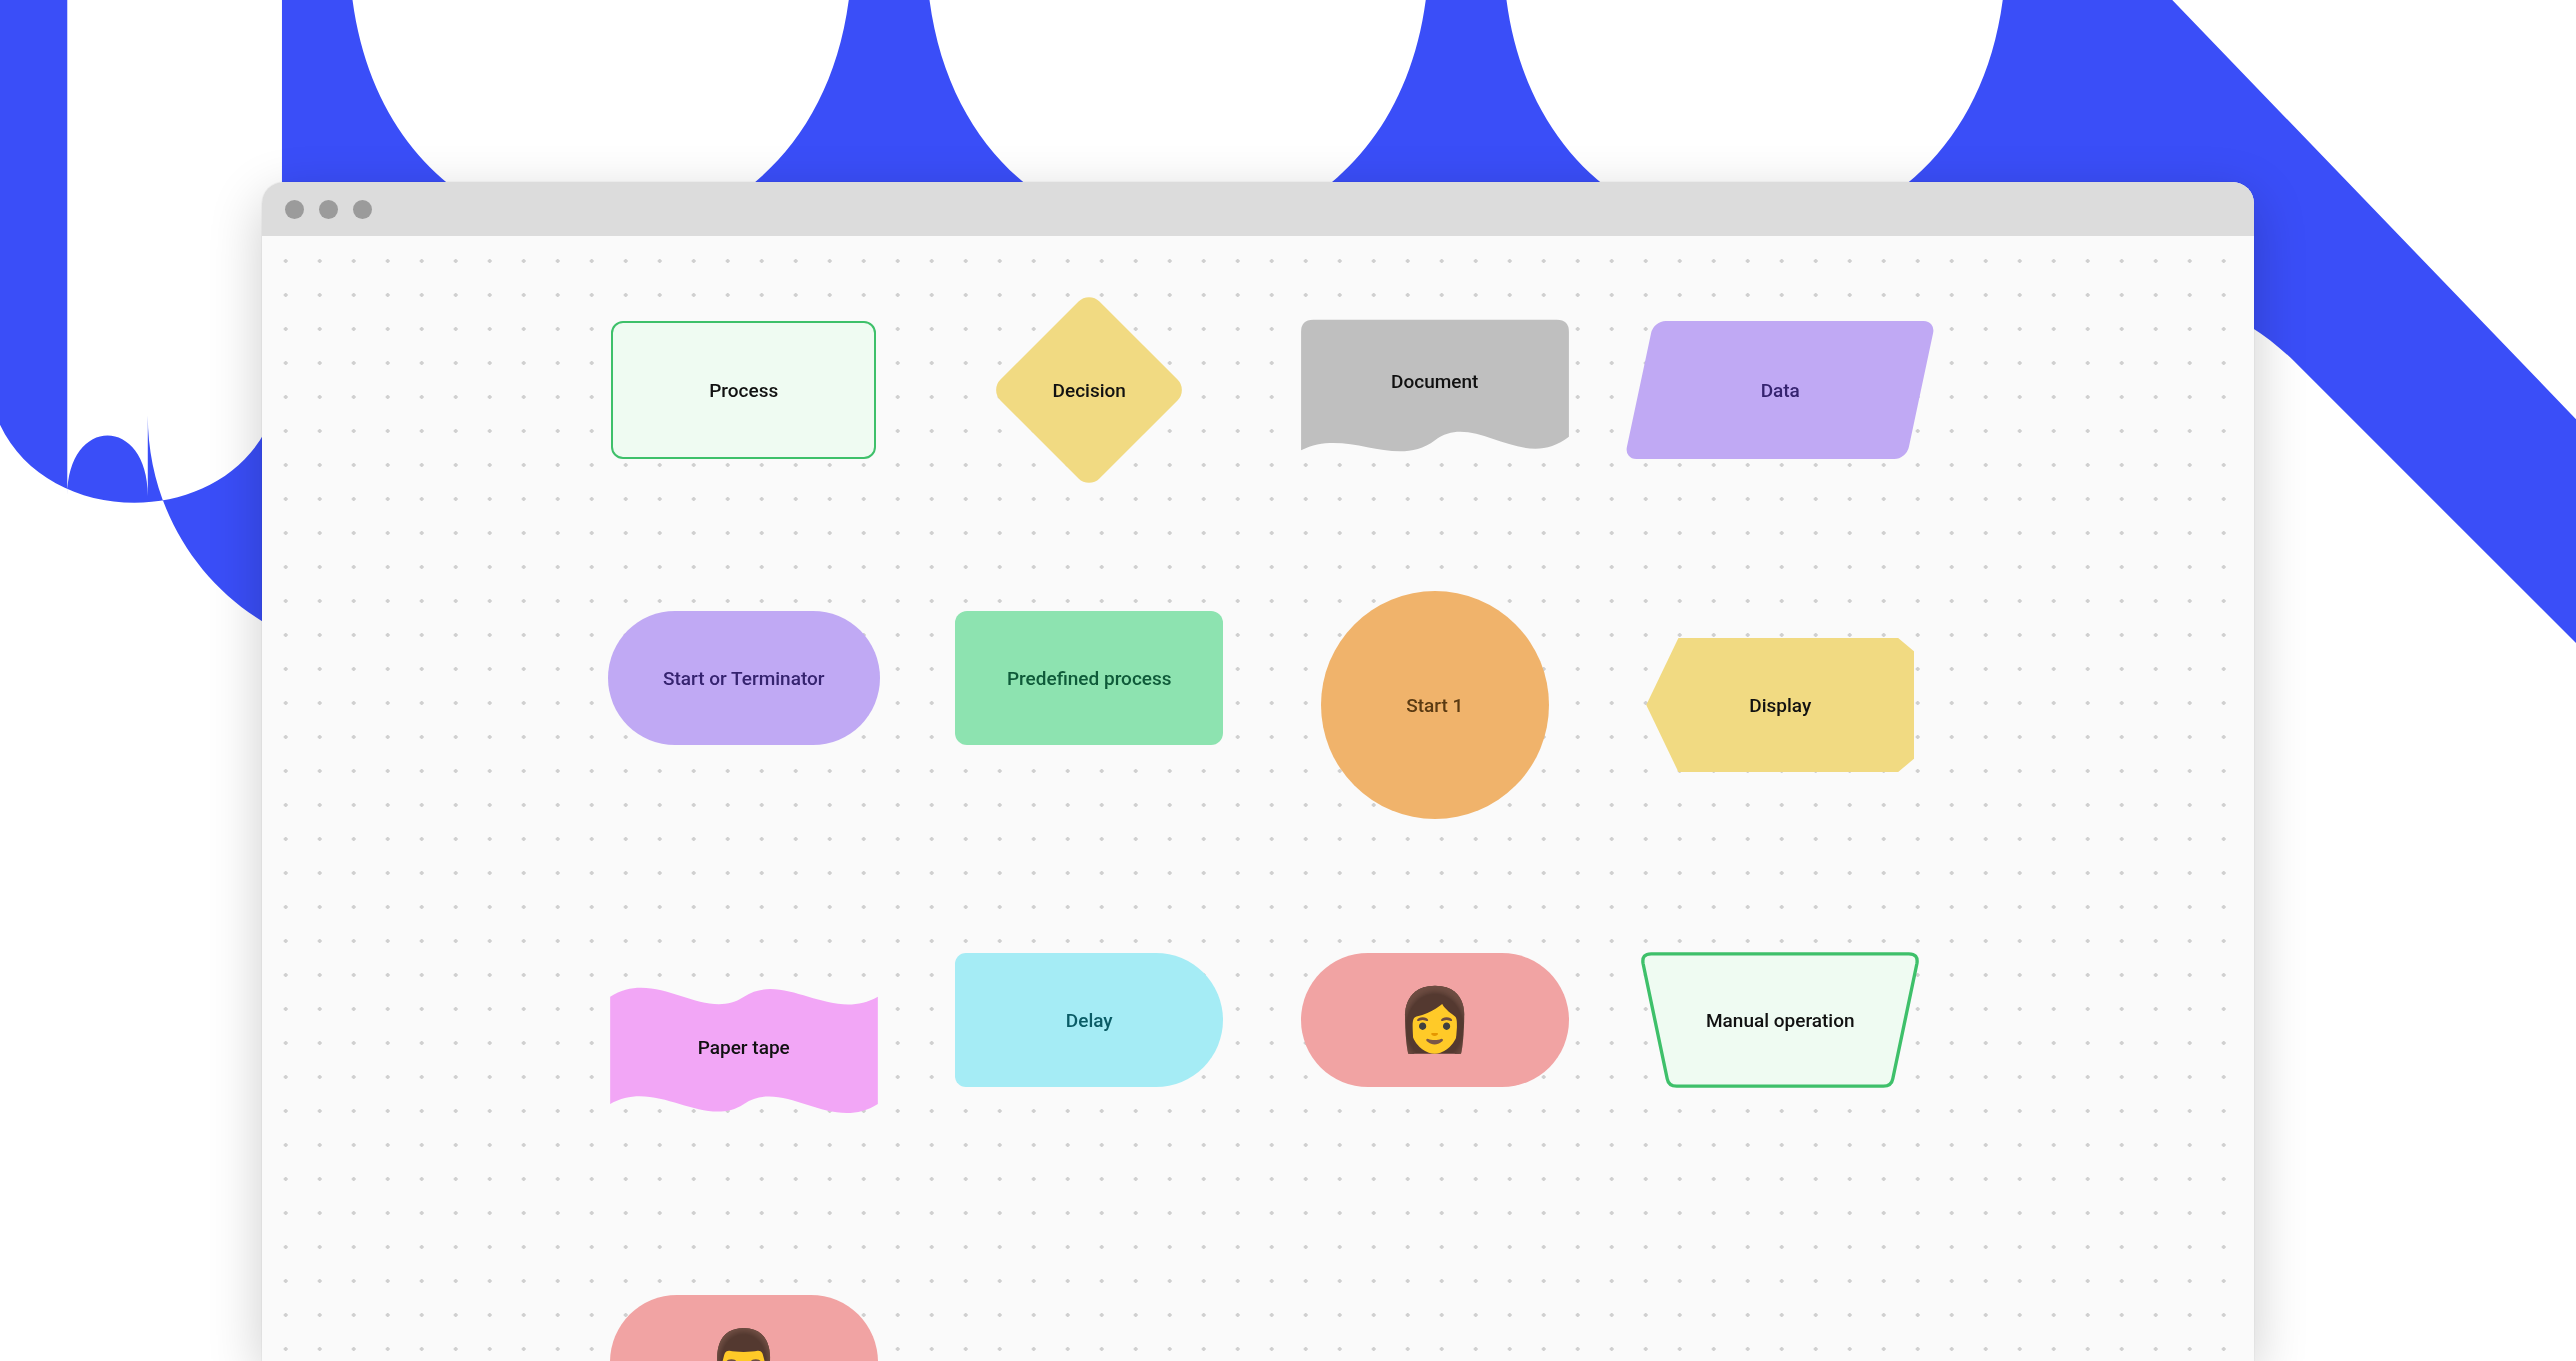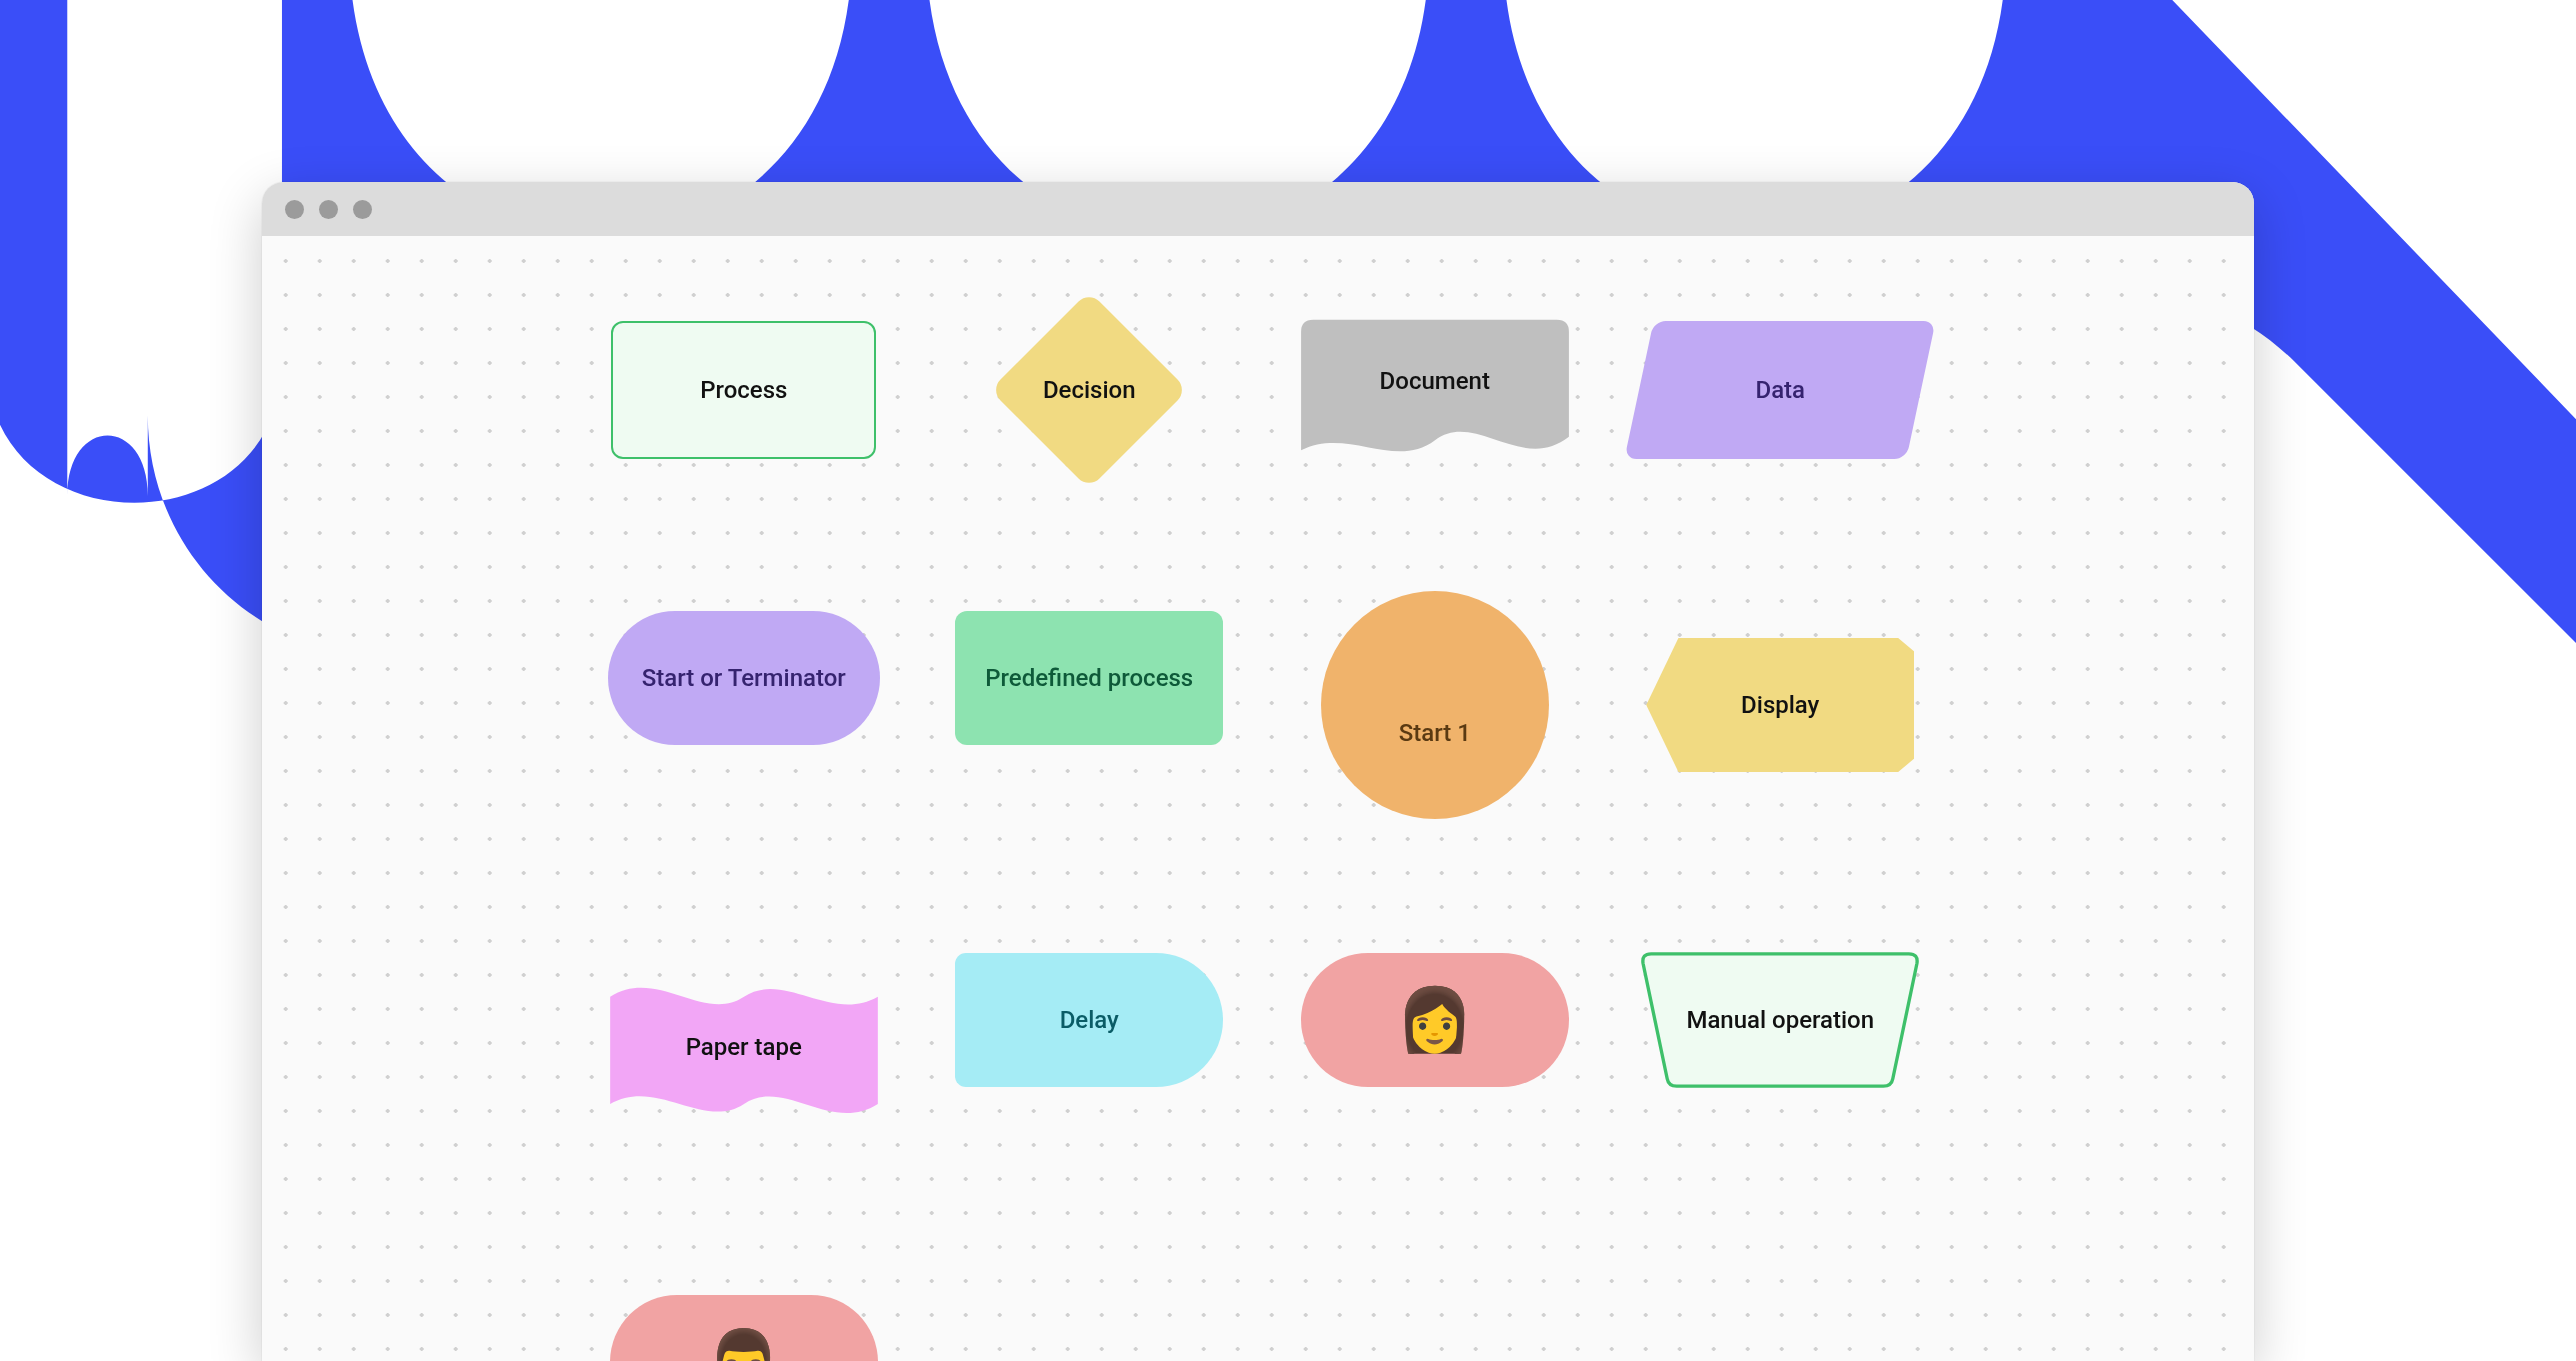--- a/index.html
+++ b/index.html
@@ -76,21 +76,21 @@
     justify-content: center;
     height: 174px;
     position: relative;
   }
   .cell > .shape-wrap {
     display:flex; align-items:center; justify-content:center;
     width: 100%; height: 100%;
   }
 
   .label {
-    font-size: 24px;
+    font-size: 19px;
     font-weight: 500;
     color: #111;
     text-align: left;
     position: absolute;
     left: 50%; top: 50%;
     transform: translate(-50%, -50%);
     white-space: nowrap;
     pointer-events: none;
   }
   .label.in-diamond { 
@@ -287,21 +287,21 @@
         <div class="shape-wrap">
             <div class="predefined"></div>
           </div>
         <div class="label predef-label">Predefined process</div>
       </div>
 
       <div class="cell start1-wrap">
         <div class="shape-wrap">
             <div class="start1"></div>
           </div>
-        <div class="label" style="color:#5a3a12;margin-top:28px;">Start 1</div>
+        <div class="label" style="color:#5a3a12;">Start 1</div>
       </div>
 
 
       <div class="cell" style="height:228px;">
         <div class="shape-wrap">
             <div class="display-shape"></div>
           </div>
         <div class="label dark-text">Display</div>
       </div>
 

